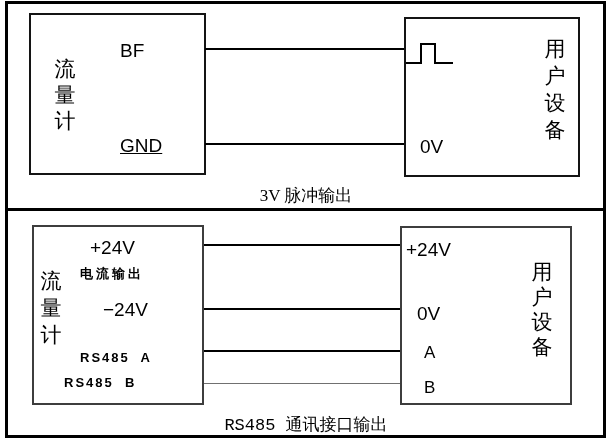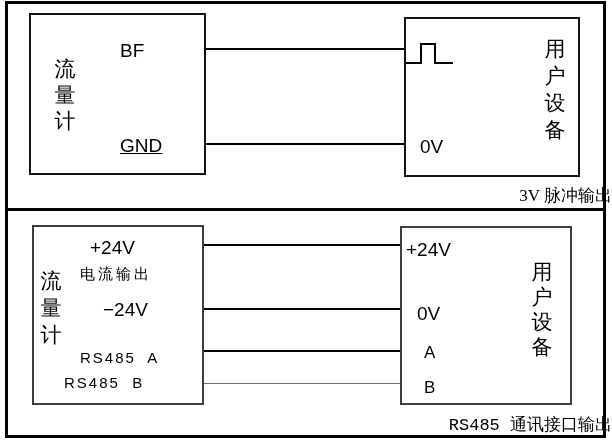--- a/index.html
+++ b/index.html
@@ -14,25 +14,25 @@
   .divider{position:absolute;left:5px;top:208px;width:601px;height:3px;background:#000;}
   .box{position:absolute;border:2px solid #141414;box-sizing:border-box;background:#fff;}
   .box.gray{border-color:#3d3d3d;}
   .vname{
     position:absolute;width:32px;text-align:center;
     font-family:"Liberation Serif",serif;font-size:21px;line-height:26px;
     white-space:normal;
   }
   .term{position:absolute;font-size:19px;line-height:20px;white-space:pre;}
   .term.r{text-align:left;}
-  .term.bold{font-weight:normal;font-size:15px;letter-spacing:3px;}
+  .term.bold{font-weight:bold;font-size:13px;letter-spacing:3px;}
   .term.small{font-size:17px;}
   .wire{position:absolute;background:#000;}
   .caption{
-    position:absolute;left:0;width:612px;text-align:right;
+    position:absolute;left:0;width:612px;text-align:center;
     font-family:"Liberation Serif",serif;font-size:17px;
   }
   .pulse-icon{position:absolute;}
 </style>
 </head>
 <body>
 
 <div id="canvas">
 
   <div class="frame"></div>

